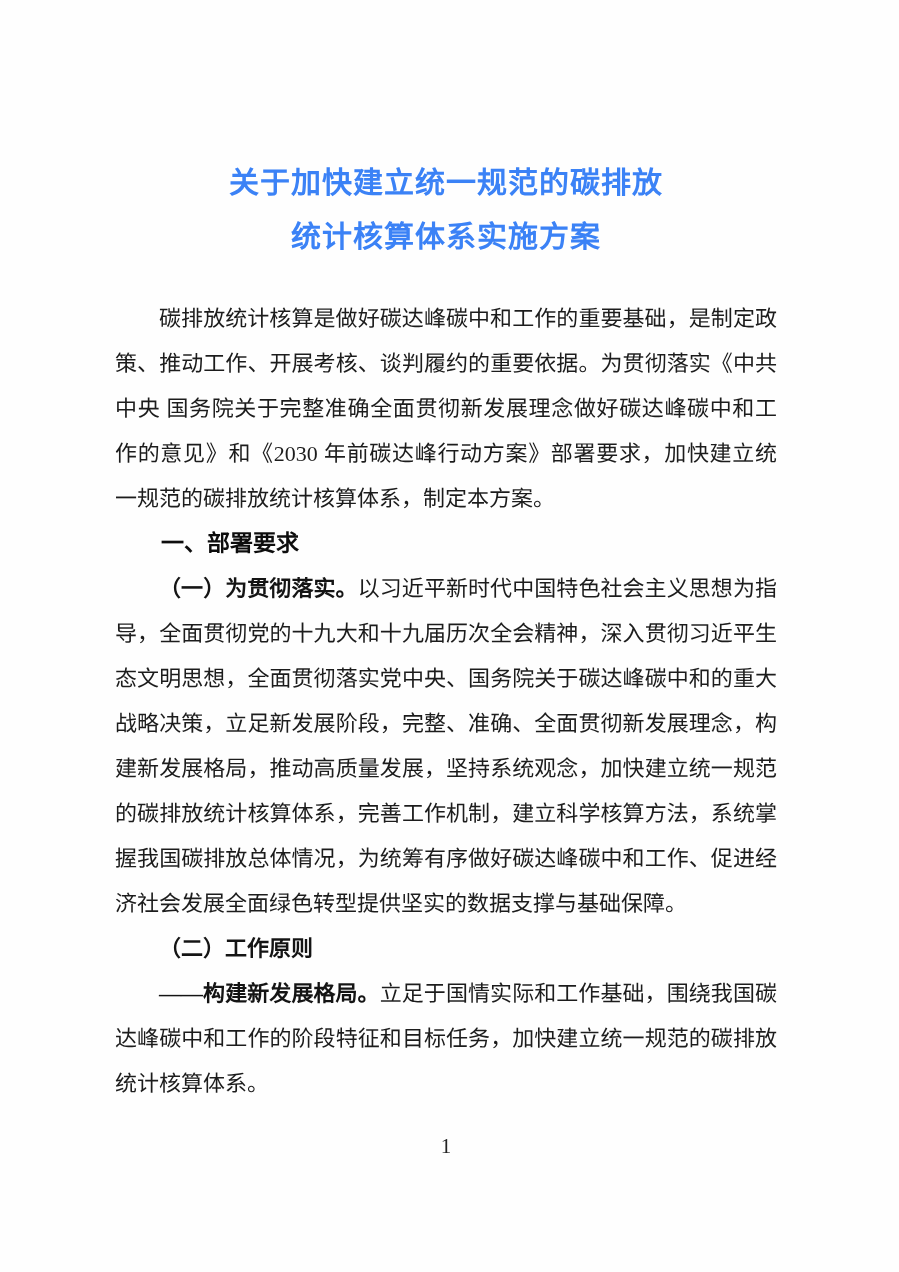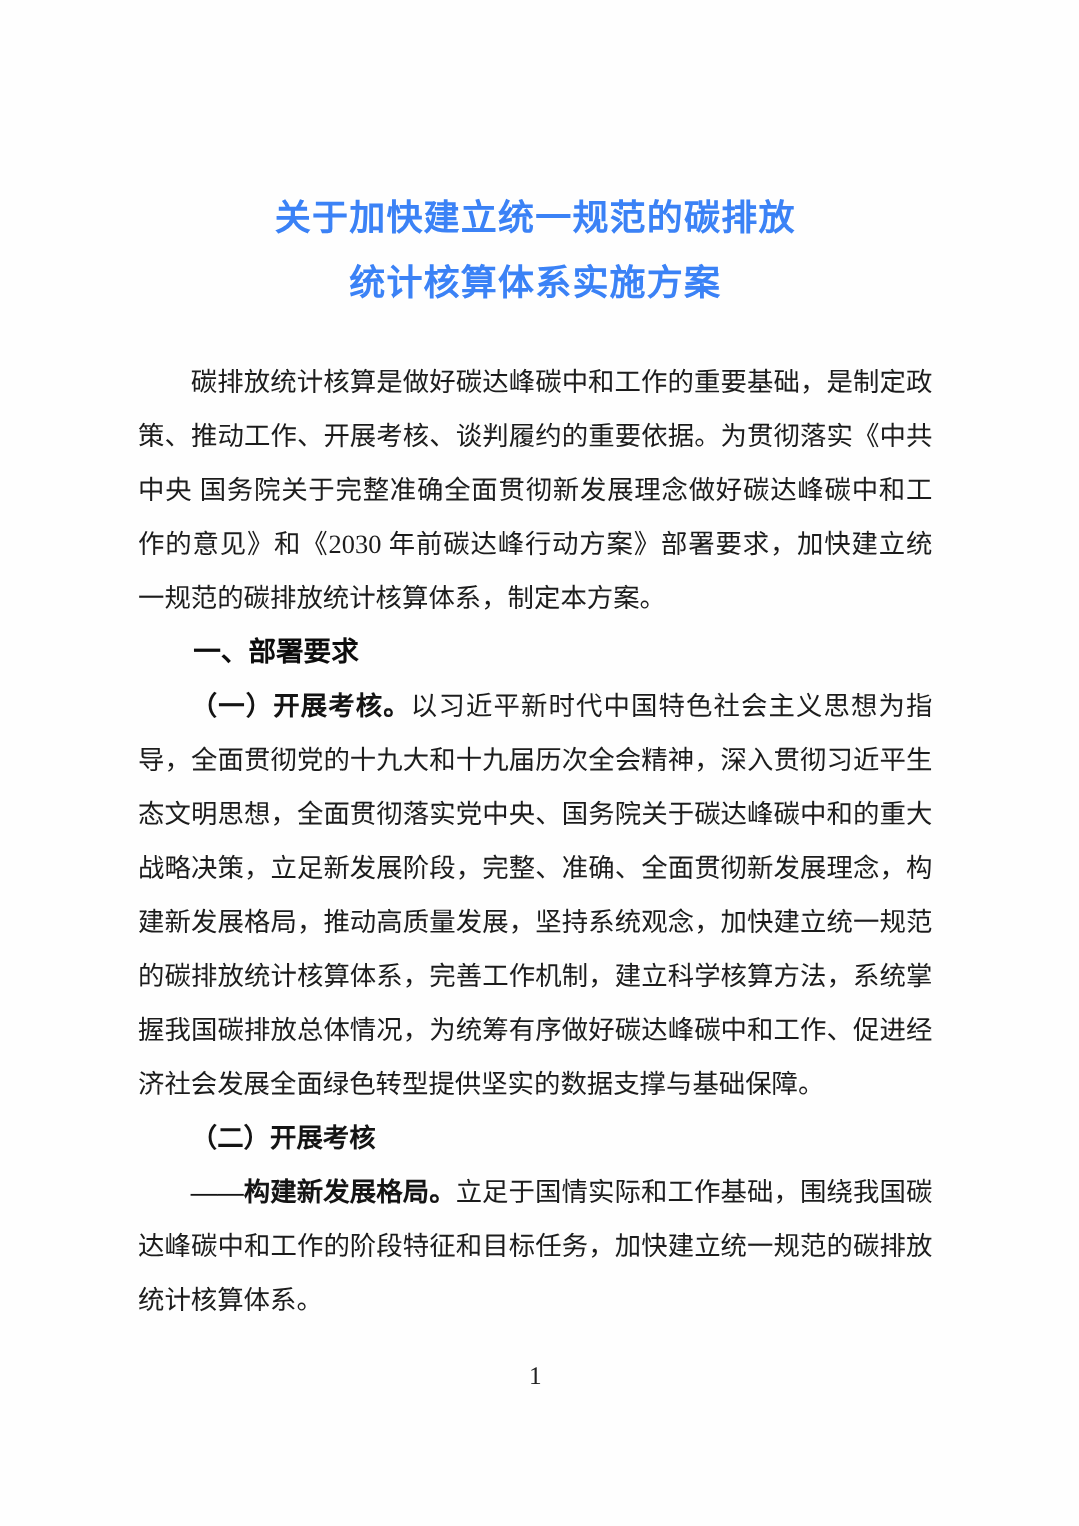--- a/index.html
+++ b/index.html
@@ -85,23 +85,23 @@
     <span class="title-line">关于加快建立统一规范的碳排放</span>
     <span class="title-line">统计核算体系实施方案</span>
   </h1>
 
   <div class="doc-body">
 
     <p class="para"><span>碳排放统计核算是做好碳达峰碳中和工作的重要基础，是制定政策、推动工作、开展考核、谈判履约的重要依据。为贯彻落实《中共中央 国务院关于完整准确全面贯彻新发展理念做好碳达峰碳中和工作的意见》和《2030 年前碳达峰行动方案》部署要求，加快建立统一规范的碳排放统计核算体系，制定本方案。</span></p>
 
     <h2 class="section-heading">一、部署要求</h2>
 
-    <p class="para"><span class="lead">（一）开展考核。</span><span>以习近平新时代中国特色社会主义思想为指导，全面贯彻党的十九大和十九届历次全会精神，深入贯彻习近平生态文明思想，全面贯彻落实党中央、国务院关于碳达峰碳中和的重大战略决策，立足新发展阶段，完整、准确、全面贯彻新发展理念，构建新发展格局，推动高质量发展，坚持系统观念，加快建立统一规范的碳排放统计核算体系，完善工作机制，建立科学核算方法，系统掌握我国碳排放总体情况，为统筹有序做好碳达峰碳中和工作、促进经济社会发展全面绿色转型提供坚实的数据支撑与基础保障。</span></p>
+    <p class="para"><span class="lead">（一）为贯彻落实。</span><span>以习近平新时代中国特色社会主义思想为指导，全面贯彻党的十九大和十九届历次全会精神，深入贯彻习近平生态文明思想，全面贯彻落实党中央、国务院关于碳达峰碳中和的重大战略决策，立足新发展阶段，完整、准确、全面贯彻新发展理念，构建新发展格局，推动高质量发展，坚持系统观念，加快建立统一规范的碳排放统计核算体系，完善工作机制，建立科学核算方法，系统掌握我国碳排放总体情况，为统筹有序做好碳达峰碳中和工作、促进经济社会发展全面绿色转型提供坚实的数据支撑与基础保障。</span></p>
 
-    <h3 class="sub-heading">（二）开展考核</h3>
+    <h3 class="sub-heading">（二）工作原则</h3>
 
     <p class="para"><span class="lead">——构建新发展格局。</span><span>立足于国情实际和工作基础，围绕我国碳达峰碳中和工作的阶段特征和目标任务，加快建立统一规范的碳排放统计核算体系。</span></p>
 
   </div>
 
   <div class="page-footer">
     <span>1</span>
   </div>
 
 </div>

